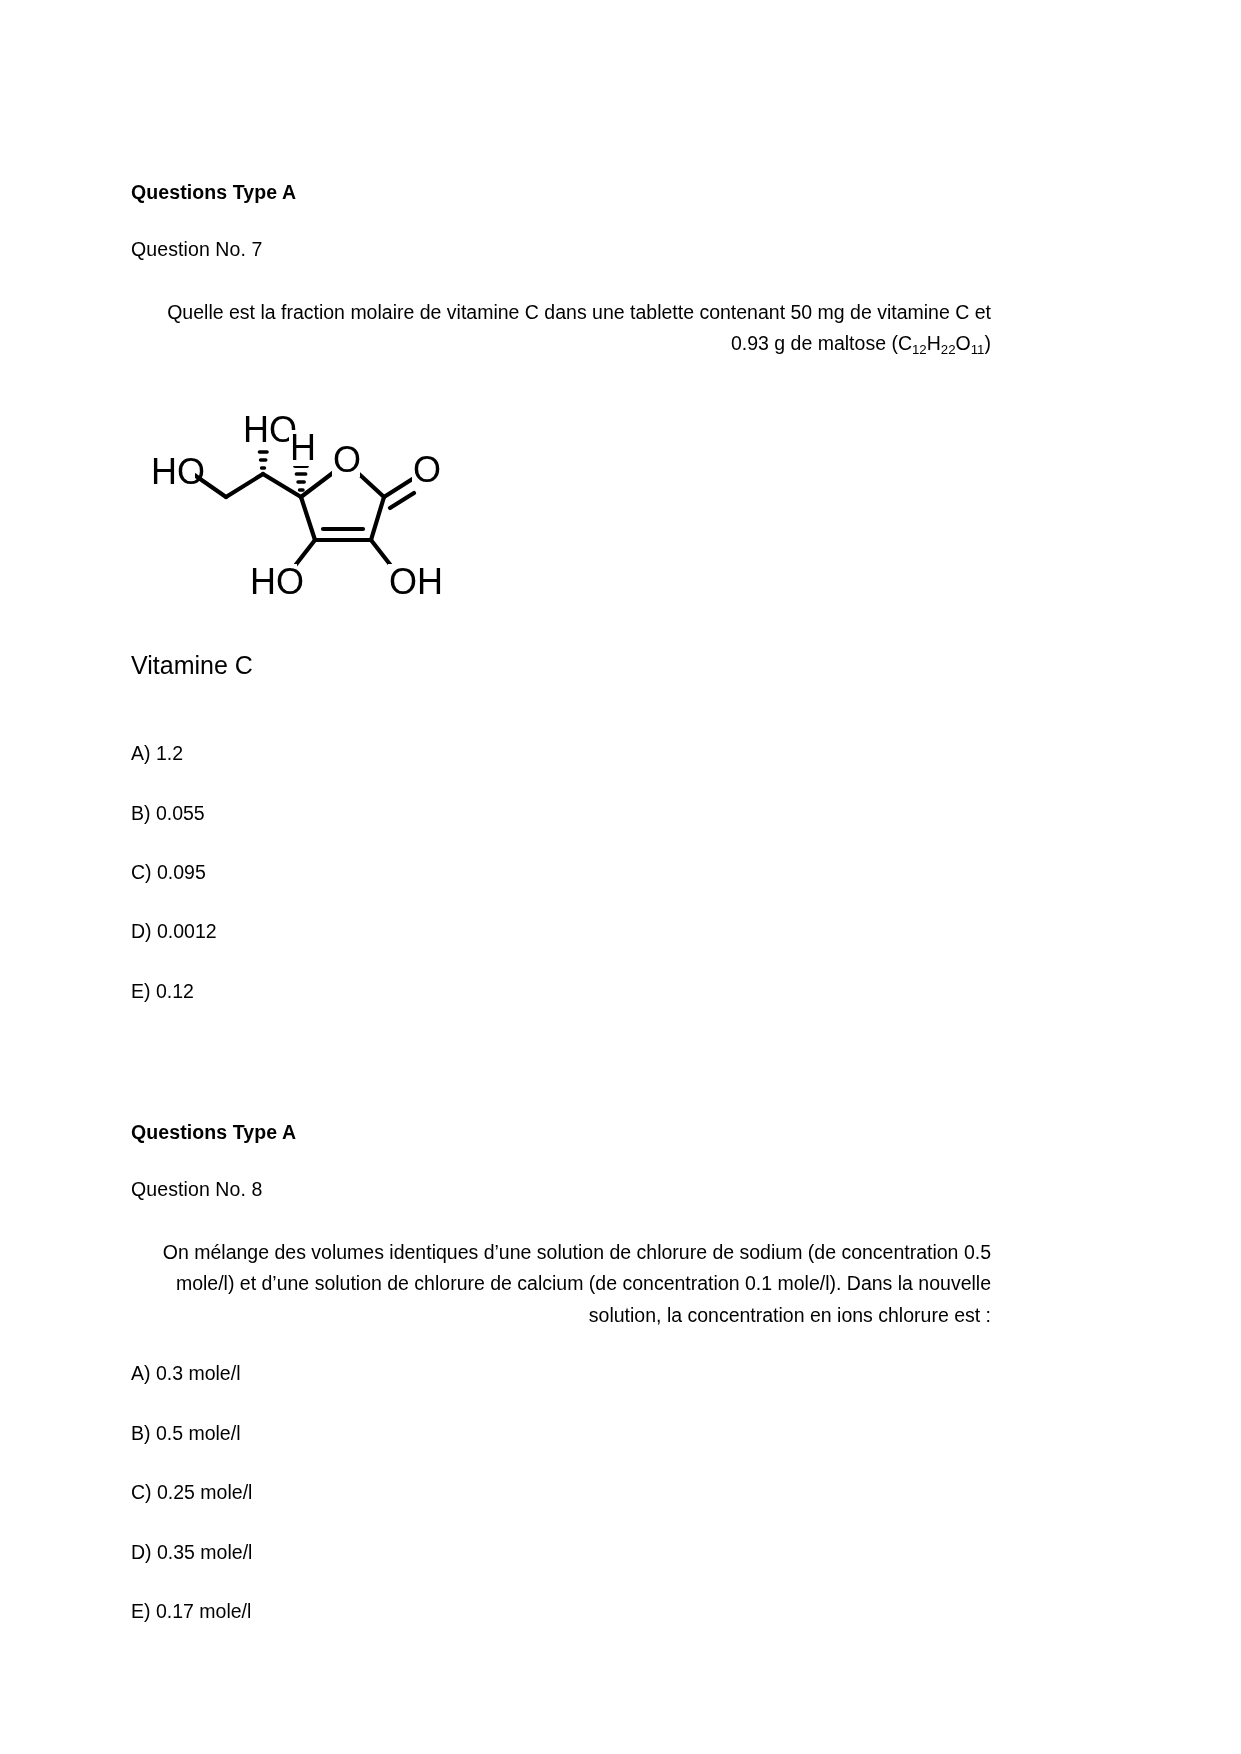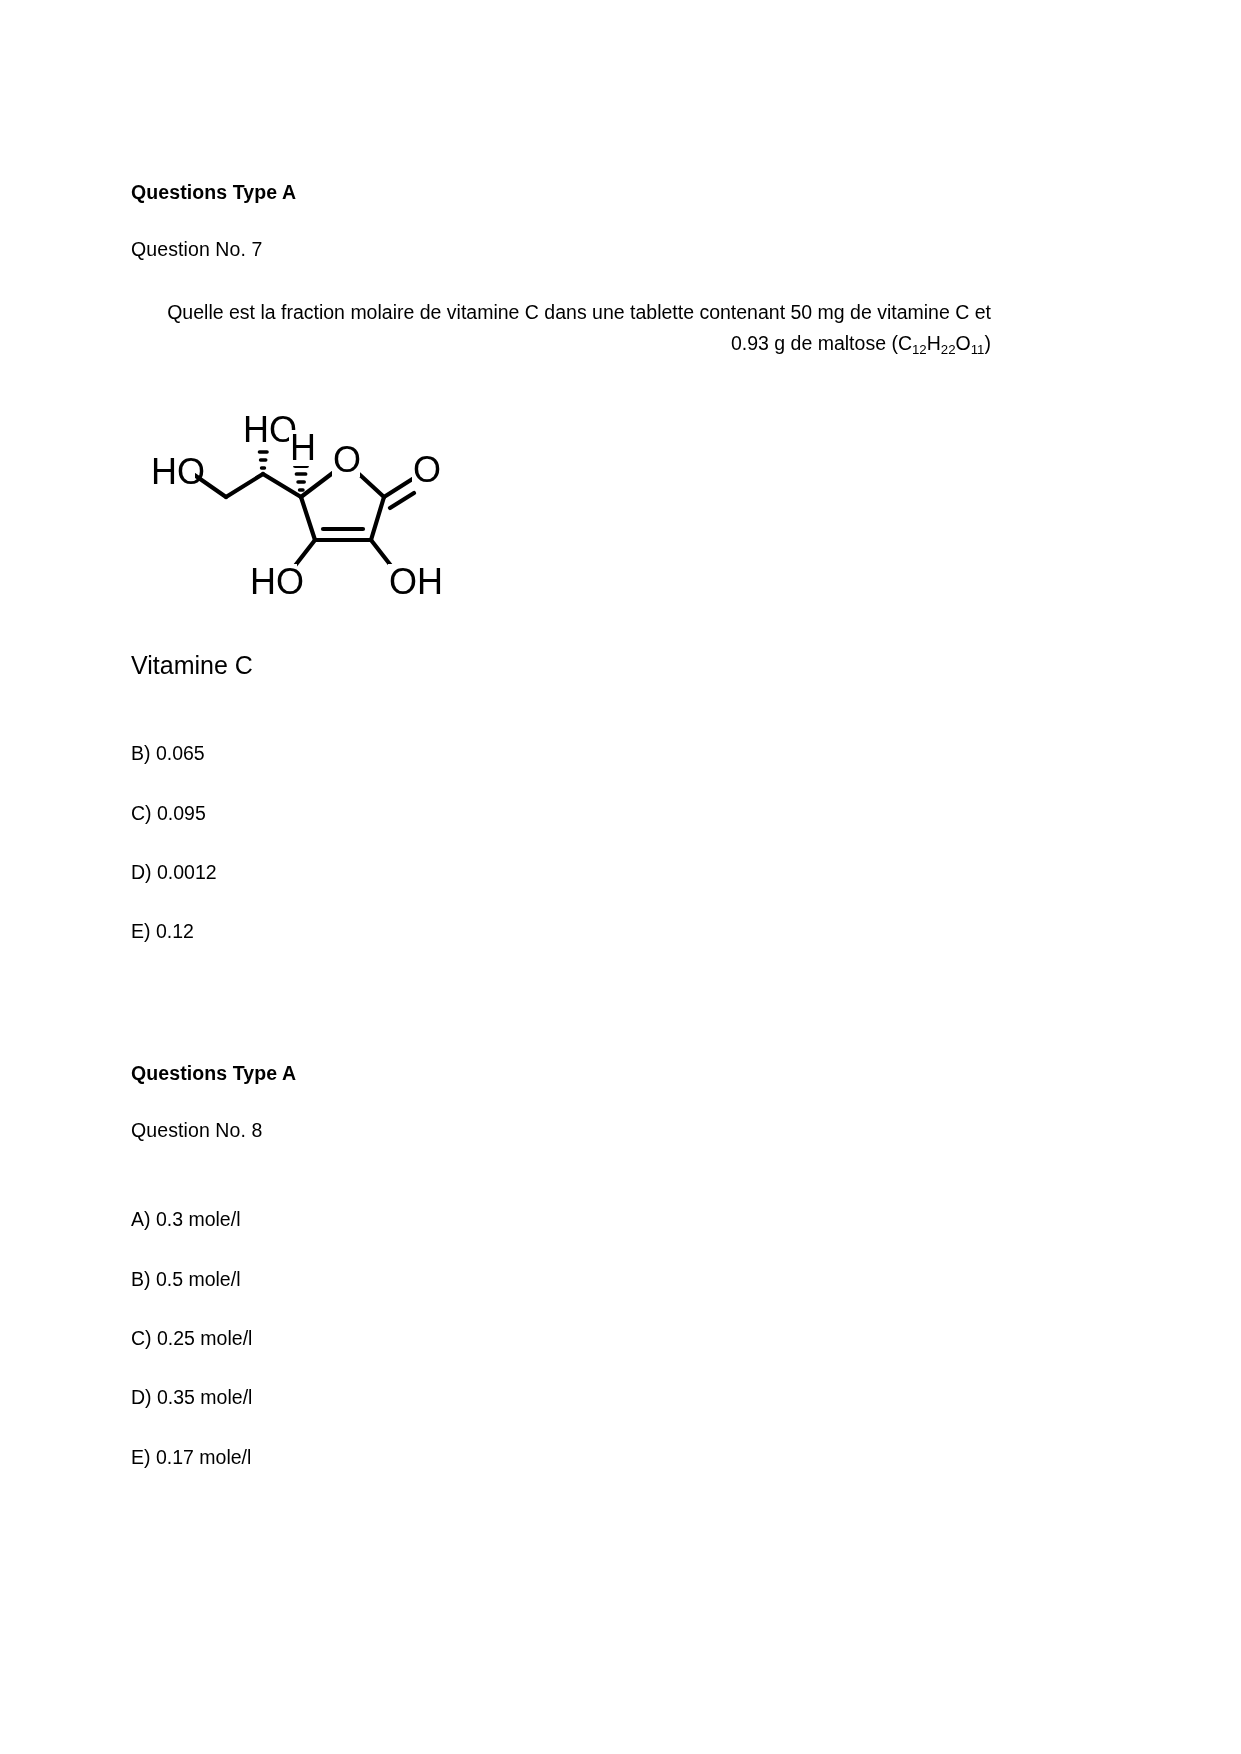--- a/index.html
+++ b/index.html
@@ -152,35 +152,37 @@
       </svg>
     </div>
 
     <div class="gap-after-struct"></div>
 
     <p class="caption">Vitamine C</p>
 
     <div class="gap-after-caption"></div>
 
     <div>
-      <p class="option">B) 0.065</p>
+      <p class="option">A) 1.2</p>
+      <p class="option">B) 0.055</p>
       <p class="option">C) 0.095</p>
       <p class="option">D) 0.0012</p>
       <p class="option">E) 0.12</p>
     </div>
   </div>
 
   <div class="gap-between-questions"></div>
 
   <div>
 
     <p class="heading">Questions Type A</p>
 
     <p class="qnum">Question No. 8</p>
 
+    <p class="body-text">On mélange des volumes identiques d’une solution de chlorure de sodium (de concentration 0.5 mole/l) et d’une solution de chlorure de calcium (de concentration 0.1 mole/l). Dans la nouvelle solution, la concentration en ions chlorure est :</p>
 
     <div class="gap-after-qtext"></div>
 
     <div class="q8-options">
       <p class="option">A) 0.3 mole/l</p>
       <p class="option">B) 0.5 mole/l</p>
       <p class="option">C) 0.25 mole/l</p>
       <p class="option">D) 0.35 mole/l</p>
       <p class="option">E) 0.17 mole/l</p>
     </div>

